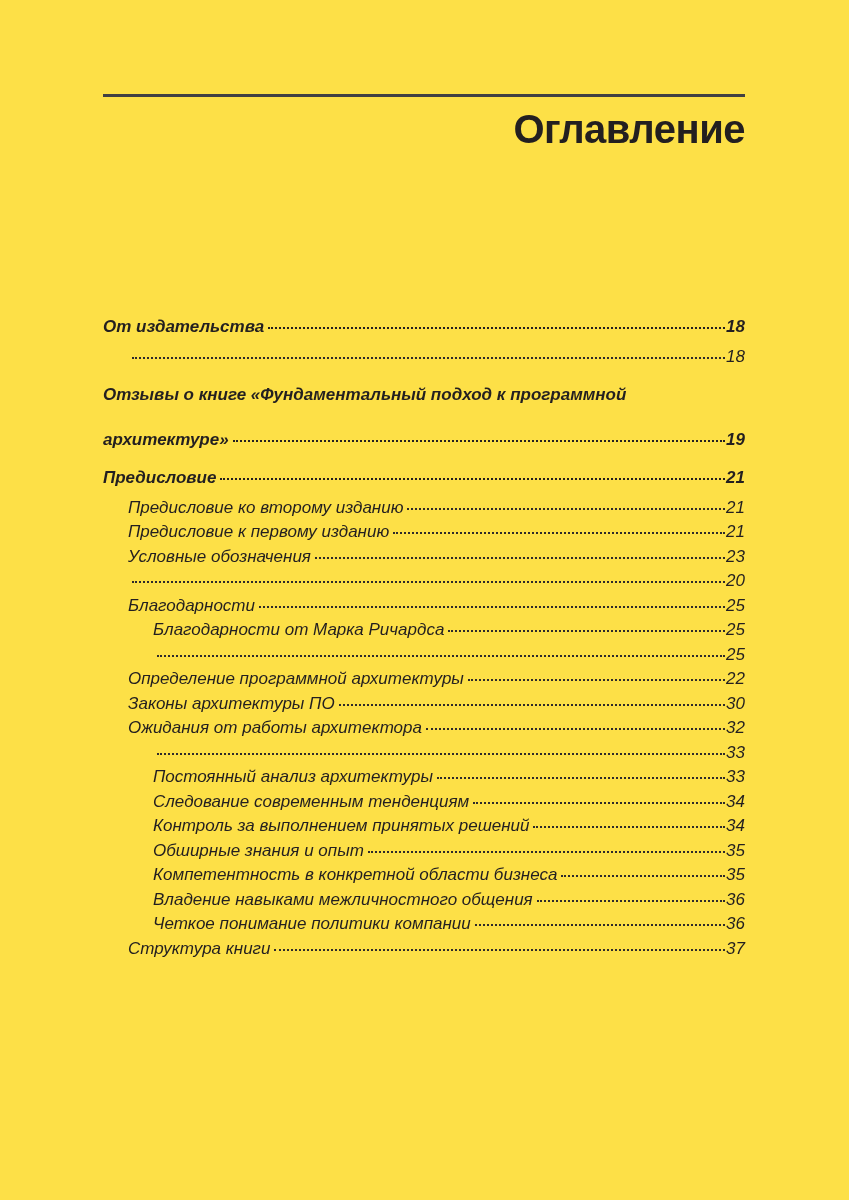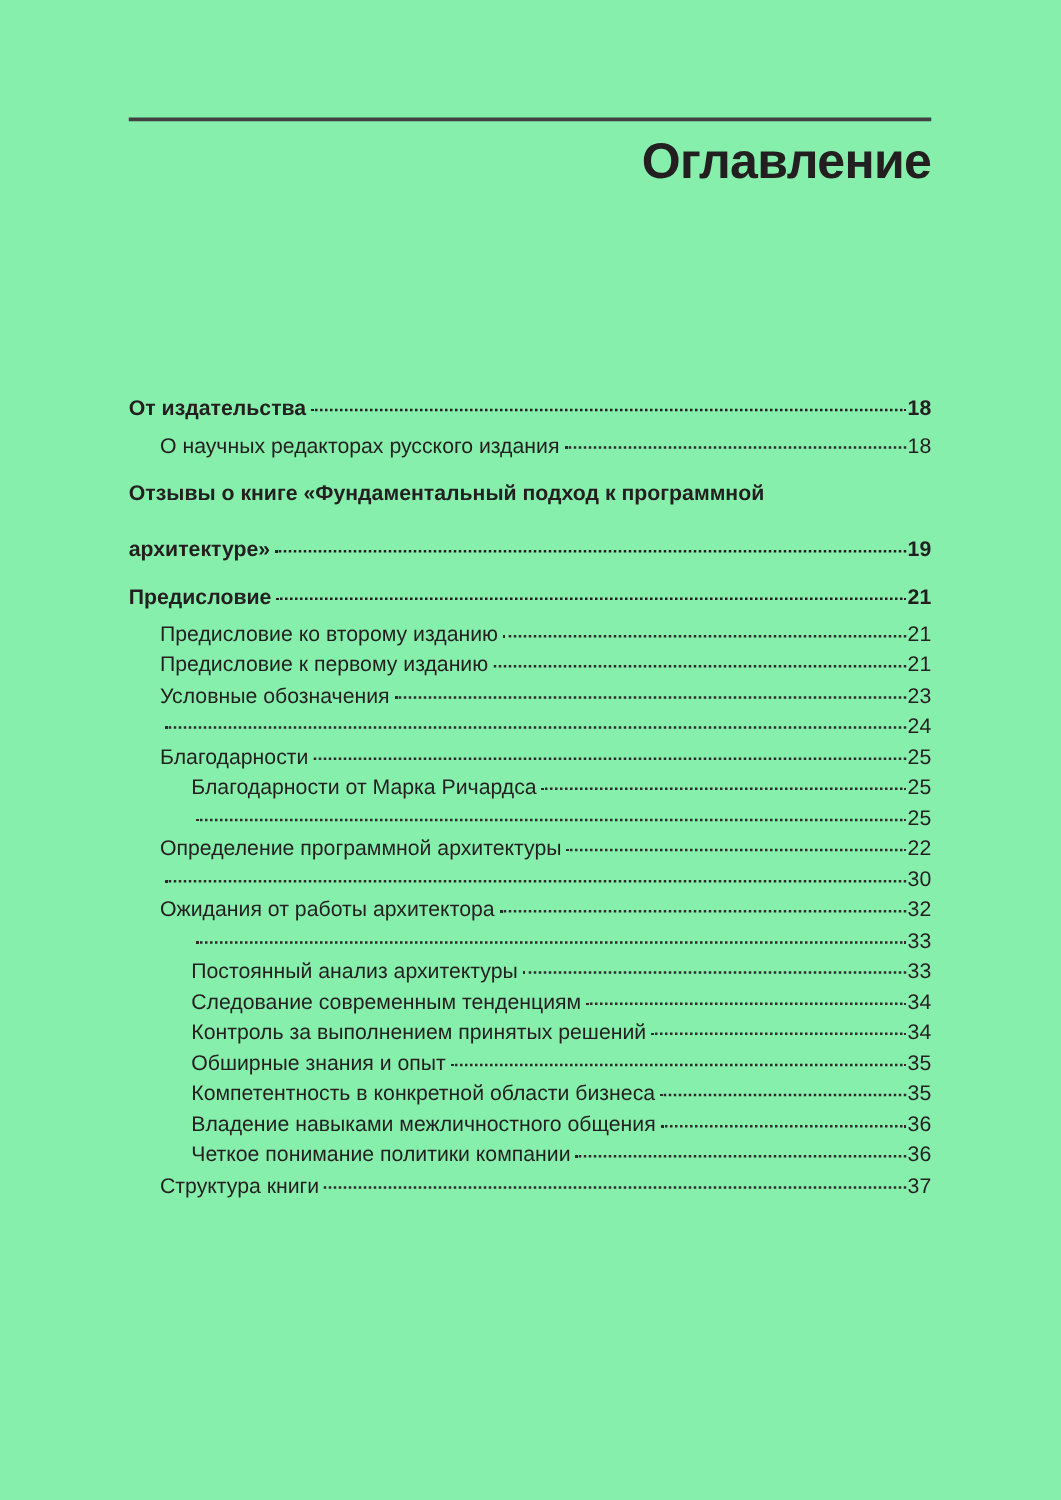--- a/index.html
+++ b/index.html
@@ -4,21 +4,21 @@
 <style>
   html, body {
     margin: 0;
     padding: 0;
     background: #ffffff;
   }
   .book-page {
     position: relative;
     width: 849px;
     height: 1200px;
-    background: #86efac;
+    background: #fde047;
     font-family: "Liberation Sans", "DejaVu Sans", sans-serif;
     color: #231f20;
     overflow: hidden;
   }
   .content {
     margin: 0 104px 0 103px; 
   }
   .title-rule {
     margin: 94px 0 0 0;
     border: none;
@@ -32,21 +32,21 @@
     line-height: 48px;
     font-weight: 700;
     letter-spacing: -0.5px;
     color: #231f20;
   }
   .toc {
     margin-top: 162px;
     font-size: 17px;
     line-height: 24.5px;
   }
-  .toc-entry { margin: 0; }
+  .toc-entry { margin: 0; font-style: italic; }
   .toc-entry.bold {
     font-weight: 700;
     margin: 14px 0 5px 0;
   }
   .toc-entry.lvl-0 { padding-left: 0; }
   .toc-entry.lvl-1 { padding-left: 25px; }
   .toc-entry.lvl-2 { padding-left: 50px; }
   .line1 {
     display: block;
     margin-bottom: 20px;
@@ -84,21 +84,20 @@
     <div class="row">
       <span class="label">От издательства</span>
       <span class="dots"></span>
       <span class="pagenum">18</span>
     </div>
   </div>
 
   <div class="toc-entry lvl-1">
 
     <div class="row">
-      <span class="label">О научных редакторах русского издания</span>
       <span class="dots"></span>
       <span class="pagenum">18</span>
     </div>
   </div>
 
   <div class="toc-entry lvl-0 bold">
     <span class="line1">Отзывы о книге «Фундаментальный подход к программной</span>
     <div class="row">
       <span class="label">архитектуре»</span>
       <span class="dots"></span>
@@ -139,21 +138,21 @@
       <span class="label">Условные обозначения</span>
       <span class="dots"></span>
       <span class="pagenum">23</span>
     </div>
   </div>
 
   <div class="toc-entry lvl-1">
 
     <div class="row">
       <span class="dots"></span>
-      <span class="pagenum">24</span>
+      <span class="pagenum">20</span>
     </div>
   </div>
 
   <div class="toc-entry lvl-1">
 
     <div class="row">
       <span class="label">Благодарности</span>
       <span class="dots"></span>
       <span class="pagenum">25</span>
     </div>
@@ -182,20 +181,21 @@
     <div class="row">
       <span class="label">Определение программной архитектуры</span>
       <span class="dots"></span>
       <span class="pagenum">22</span>
     </div>
   </div>
 
   <div class="toc-entry lvl-1">
 
     <div class="row">
+      <span class="label">Законы архитектуры ПО</span>
       <span class="dots"></span>
       <span class="pagenum">30</span>
     </div>
   </div>
 
   <div class="toc-entry lvl-1">
 
     <div class="row">
       <span class="label">Ожидания от работы архитектора</span>
       <span class="dots"></span>

